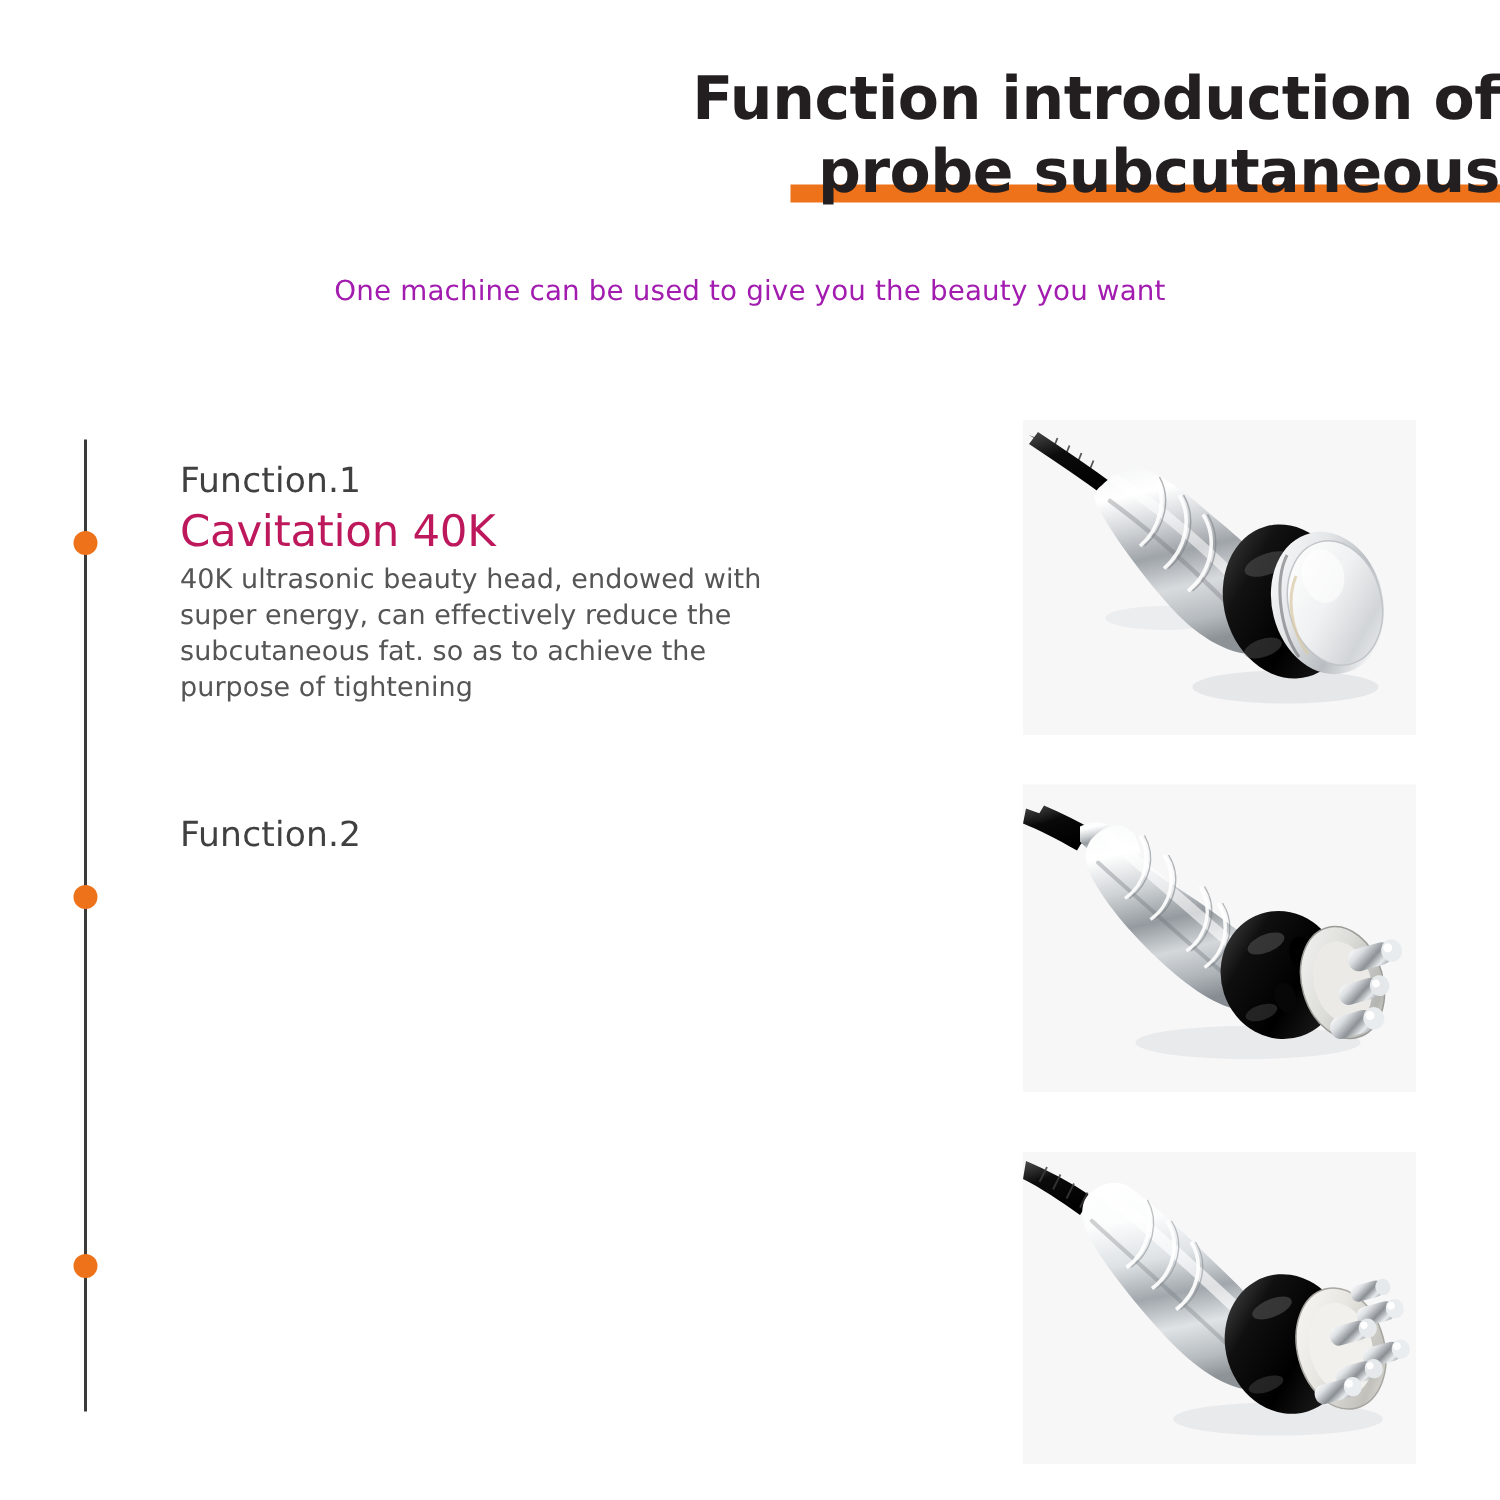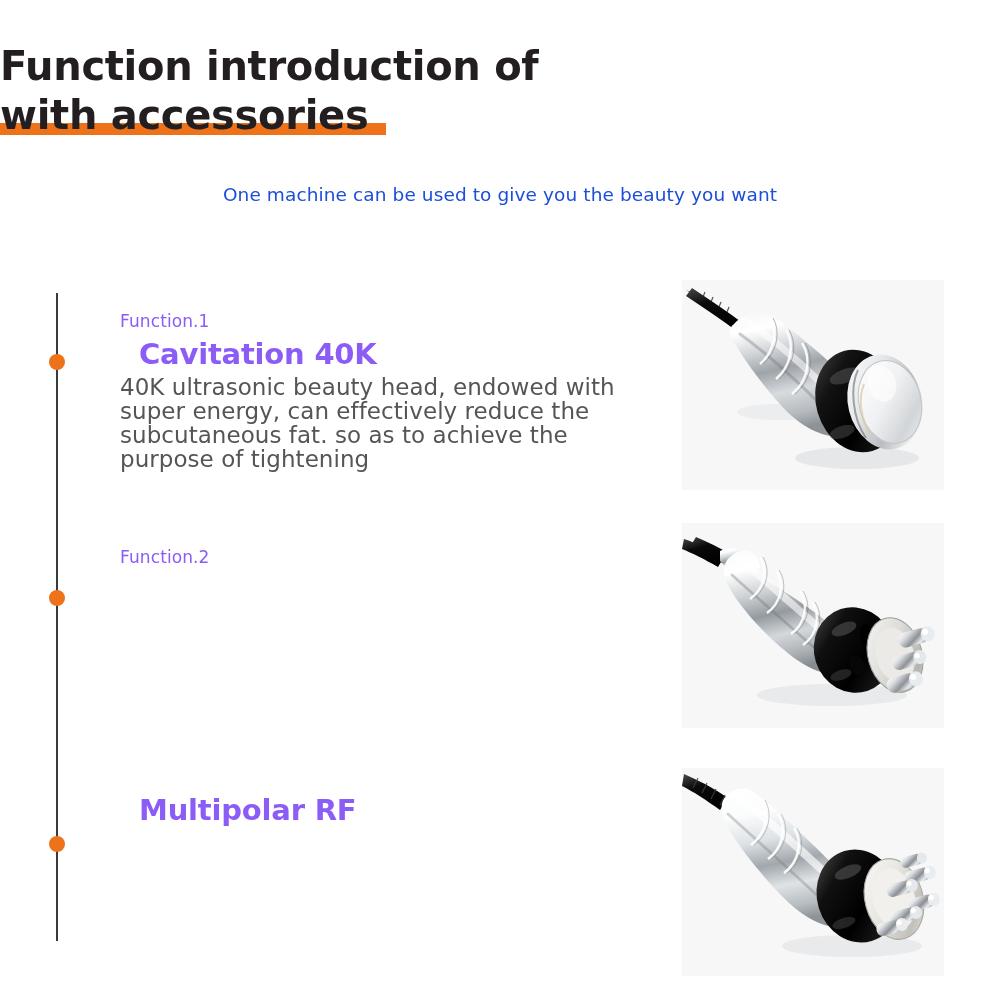--- a/index.html
+++ b/index.html
@@ -20,21 +20,21 @@
   #header {
     position: absolute;
     top: 0; left: 0;
     width: 1000px;
     text-align: center;
   }
   #title-block {
     position: absolute;
     top: 42px; left: 0;
     width: 1000px;
-    text-align: left;
+    text-align: right;
   }
   .title-line {
     font-size: 40px;
     font-weight: bold;
     color: #231f20;
     line-height: 49px;
     letter-spacing: -0.3px;
     position: relative;
     display: block;
   }
@@ -53,21 +53,21 @@
   }
   #title-line2-text {
     position: relative;
     z-index: 1;
   }
   #subtitle {
     position: absolute;
     top: 184px; left: 0;
     width: 1000px;
     font-size: 18.5px;
-    color: #1d4ed8;
+    color: #a21caf;
     letter-spacing: 0.1px;
   }
 
   
   #timeline-axis {
     position: absolute;
     left: 56px;
     top: 293px;
     width: 2px;
     height: 648px;
@@ -84,36 +84,35 @@
     z-index: 3;
   }
 
   
   .fn-block {
     position: absolute;
     left: 120px;
     width: 545px;
   }
   .fn-kicker {
-    font-size: 17px;
-    color: #8b5cf6;
+    font-size: 23px;
+    color: #404040;
     line-height: 26px;
     letter-spacing: 0.1px;
   }
   .fn-title {
     font-size: 29px;
-    font-weight: bold;
-    color: #8b5cf6;
+    font-weight: normal;
+    color: #be185d;
     line-height: 38px;
     letter-spacing: -0.2px;
     margin-top: 1px;
-    margin-left: 19px;
   }
   .fn-desc {
-    font-size: 23px;
+    font-size: 18px;
     color: #555555;
     line-height: 24px;
     margin-top: 2px;
     white-space: pre-line;
     letter-spacing: 0.05px;
   }
 
   
   .img-card {
     position: absolute;
@@ -125,21 +124,21 @@
 </head>
 <body>
 
 <div id="header">
 
   <div id="title-block">
     <span class="title-line">Function introduction of</span>
     <span class="title-line">
       <span id="title-line2-wrap">
         <span id="title-underline"></span>
-        <span id="title-line2-text">with accessories</span>
+        <span id="title-line2-text">probe subcutaneous</span>
       </span>
     </span>
   </div>
 
   <div id="subtitle">One machine can be used to give you the beauty you want</div>
 </div>
 
 <div id="timeline-axis"></div>
 <div class="timeline-dot" style="top:354px;"></div>
 <div class="timeline-dot" style="top:590px;"></div>
@@ -152,21 +151,20 @@
 super energy, can effectively reduce the
 subcutaneous fat. so as to achieve the
 purpose of tightening</div>
 </div>
 
 <div class="fn-block" style="top:544px;">
   <div class="fn-kicker">Function.2</div>
 </div>
 
 <div class="fn-block" style="top:790px;">
-  <div class="fn-title">Multipolar RF</div>
 </div>
 
 <div class="img-card" style="left:682px; top:280px; width:262px; height:210px;">
   <svg width="262" height="210" viewBox="0 0 262 210">
     <defs>
       <linearGradient id="c1body" x1="0" y1="0" x2="0.25" y2="1">
         <stop offset="0" stop-color="#f4f5f6"></stop>
         <stop offset="0.18" stop-color="#ffffff"></stop>
         <stop offset="0.34" stop-color="#d6d9dc"></stop>
         <stop offset="0.52" stop-color="#9fa4a9"></stop>

